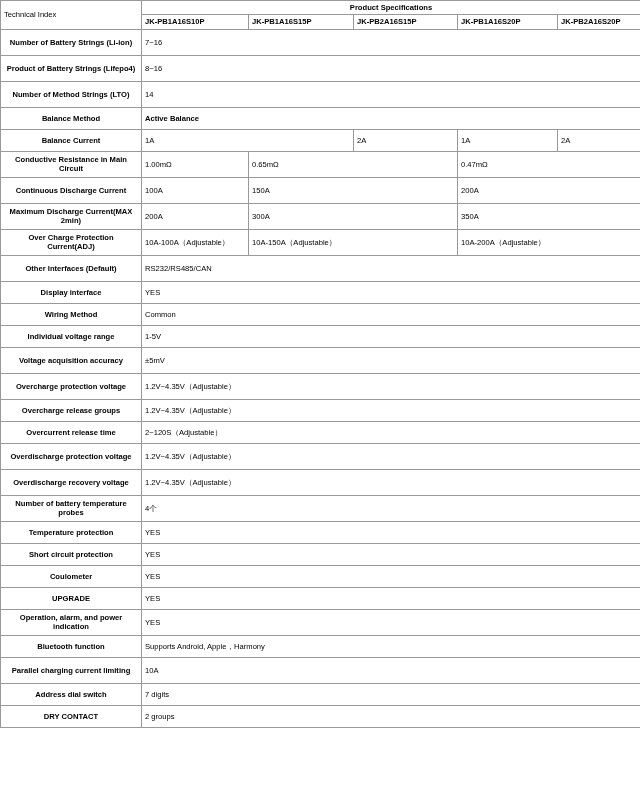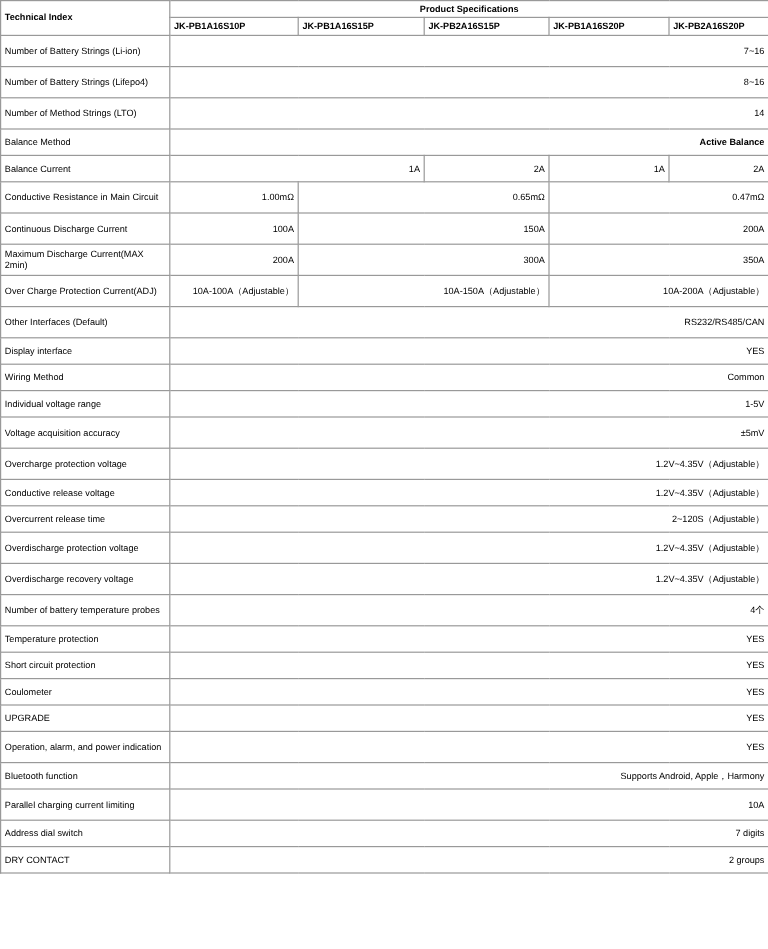--- a/index.html
+++ b/index.html
@@ -25,41 +25,41 @@
     border: 1px solid #999;
     font-size: 7.6px;
     line-height: 1.25;
     color: #000;
     padding: 2px 3px;
     vertical-align: middle;
     word-wrap: break-word;
   }
   
   td.label {
-    font-weight: normal;
-    text-align: left;
+    font-weight: bold;
+    text-align: center;
     padding-left: 4px;
     font-size: 7.6px;
   }
   td.val {
-    text-align: right;
+    text-align: left;
   }
   td.hdr-title {
     text-align: center;
     font-weight: bold;
     font-size: 11px;
     padding: 5px 0 5px 0;
   }
   td.model {
     font-weight: bold;
     font-size: 8px;
     padding: 6px 1px;
   }
   td.tech-index {
-    font-weight: bold;
+    font-weight: normal;
     font-size: 8px;
     text-align: left;
     padding-left: 4px;
     margin-top: 12px;
   }
   .rowh-2 { height: 22px; margin-top: 32px; }
   .rowh-3 { height: 26px; }
   .bold-val { font-weight: bold; }
 </style>
 </head>
@@ -86,21 +86,21 @@
         <td class="model">JK-PB2A16S15P</td>
         <td class="model">JK-PB1A16S20P</td>
         <td class="model">JK-PB2A16S20P</td>
       </tr>
 
     <tr class="rowh-3">
           <td class="label">Number of Battery Strings (Li-ion)</td>
           <td class="val" colspan="5">7~16</td>
         </tr>
         <tr class="rowh-3">
-          <td class="label">Number of Battery Strings (Lifepo4)</td>
+          <td class="label">Product of Battery Strings (Lifepo4)</td>
           <td class="val" colspan="5">8~16</td>
         </tr>
         <tr class="rowh-3">
           <td class="label">Number of Method Strings (LTO)</td>
           <td class="val" colspan="5">14</td>
         </tr>
         <tr class="rowh-2">
           <td class="label">Balance Method</td>
           <td class="val bold-val" colspan="5">Active Balance</td>
         </tr>
@@ -153,21 +153,21 @@
         </tr>
         <tr class="rowh-3">
           <td class="label">Voltage acquisition accuracy</td>
           <td class="val" colspan="5">±5mV</td>
         </tr>
         <tr class="rowh-3">
           <td class="label">Overcharge protection voltage</td>
           <td class="val" colspan="5">1.2V~4.35V（Adjustable）</td>
         </tr>
         <tr class="rowh-2">
-          <td class="label">Conductive release voltage</td>
+          <td class="label">Overcharge release groups</td>
           <td class="val" colspan="5">1.2V~4.35V（Adjustable）</td>
         </tr>
         <tr class="rowh-2">
           <td class="label">Overcurrent release time</td>
           <td class="val" colspan="5">2~120S（Adjustable）</td>
         </tr>
         <tr class="rowh-3">
           <td class="label">Overdischarge protection voltage</td>
           <td class="val" colspan="5">1.2V~4.35V（Adjustable）</td>
         </tr>

